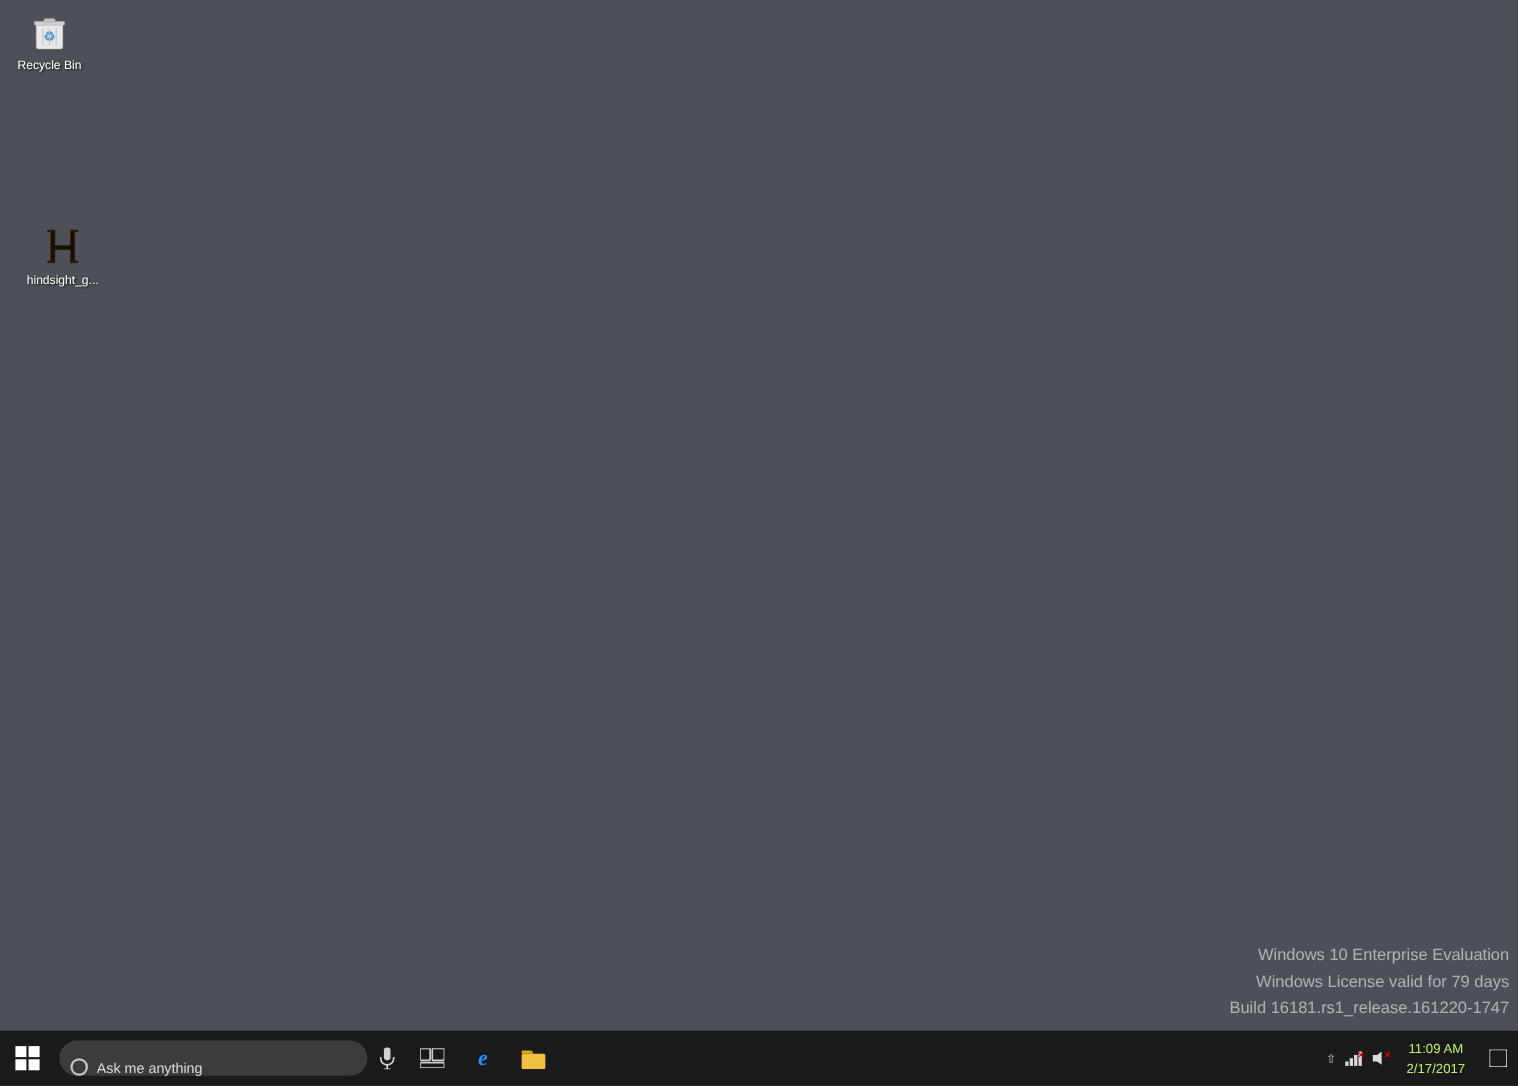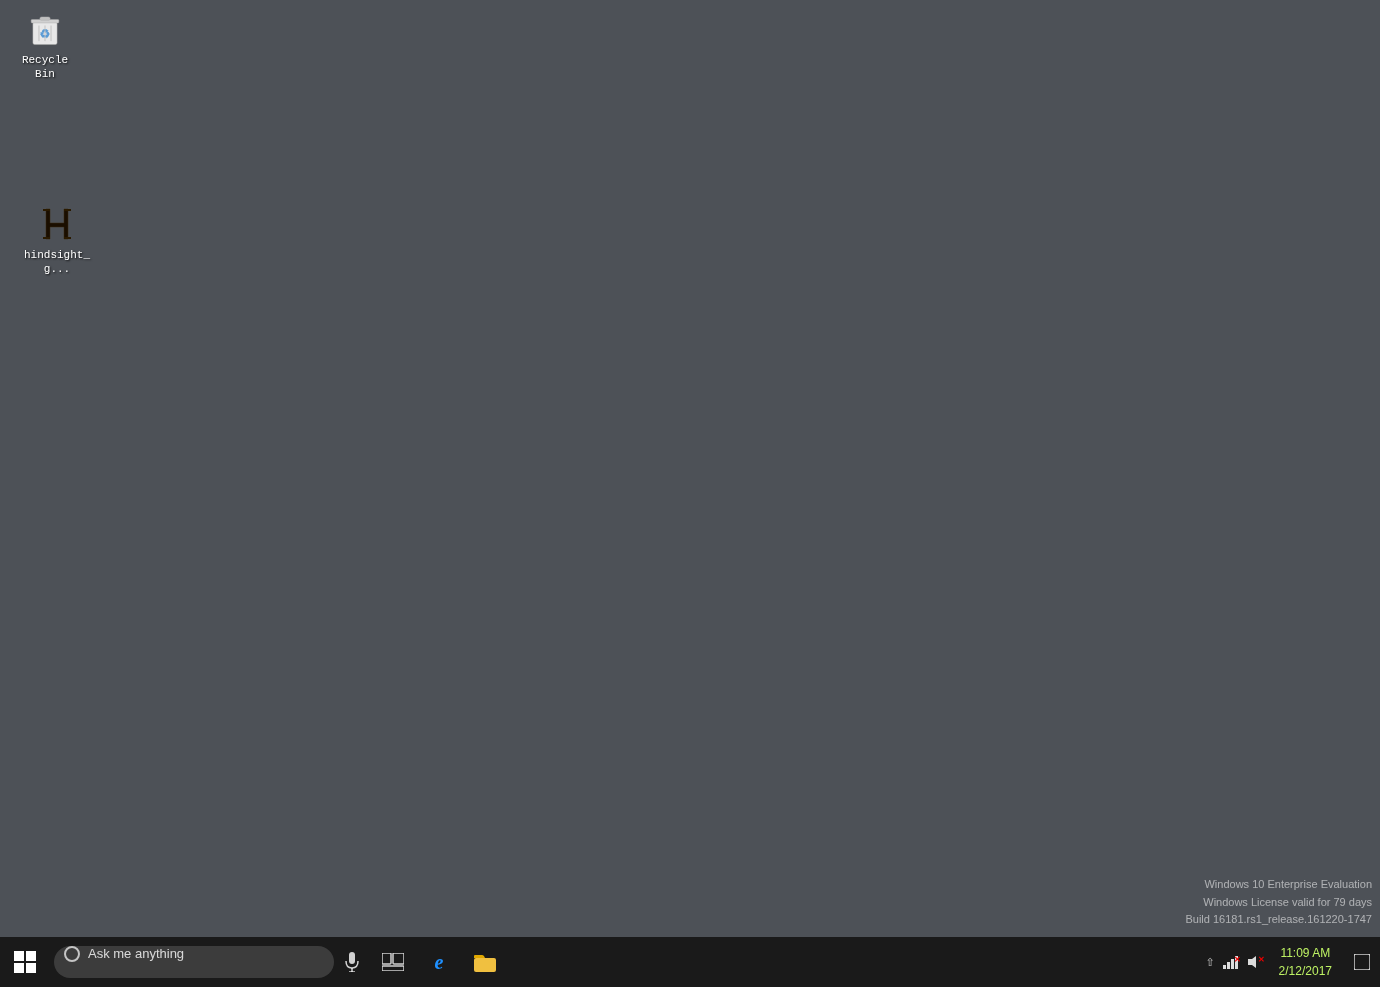--- a/index.html
+++ b/index.html
@@ -21,21 +21,21 @@
       position: relative;
     }
 
     
     #watermark {
       position: absolute;
       right: 0;
       bottom: 0;
       text-align: right;
       color: rgba(255,255,255,0.55);
-      font-size: 11px;
+      font-size: 15px;
       line-height: 1.6;
       padding: 8px;
       pointer-events: none;
     }
 
     
     .desktop-icon {
       position: absolute;
       display: flex;
       flex-direction: column;
@@ -55,21 +55,20 @@
       margin-bottom: 4px;
     }
 
     .icon-label {
       color: white;
       font-size: 11px;
       text-align: center;
       text-shadow: 1px 1px 2px rgba(0,0,0,0.8);
       line-height: 1.3;
       word-break: break-word;
-      font-family: Liberation Mono, monospace;
     }
 
     
     .recycle-bin-svg {
       width: 38px;
       height: 38px;
     }
 
     
     #taskbar {
@@ -108,21 +107,21 @@
       background: white;
     }
 
     
     #search-bar {
       height: 32px;
       width: 280px;
       background: rgba(255,255,255,0.15);
       border-radius: 20px;
       display: flex;
-      align-items: flex-start;
+      align-items: flex-end;
       padding: 0 10px;
       margin-left: 4px;
       cursor: text;
       flex-shrink: 0;
     }
 
     .search-circle {
       width: 16px;
       height: 16px;
       border: 2px solid rgba(255,255,255,0.7);
@@ -356,21 +355,21 @@
 
     <div class="tray-icon" style="position:relative;">
       <svg width="16" height="14" viewBox="0 0 16 14" xmlns="http://www.w3.org/2000/svg">
         <polygon points="1,4 5,4 9,1 9,13 5,10 1,10" fill="rgba(255,255,255,0.85)"></polygon>
       </svg>
       <span style="position:absolute;bottom:8px;right:0;color:#e00;font-size:8px;font-weight:bold;">✕</span>
     </div>
 
     <div id="clock">
       <span>11:09 AM</span>
-      <span>2/12/2017</span>
+      <span>2/17/2017</span>
     </div>
 
     <div id="notification-icon">
       <svg width="16" height="16" viewBox="0 0 16 16" xmlns="http://www.w3.org/2000/svg">
         <rect x="0" y="0" width="16" height="16" rx="2" fill="none" stroke="rgba(255,255,255,0.8)" stroke-width="1.5"></rect>
       </svg>
     </div>
   </div>
 </div>
 

